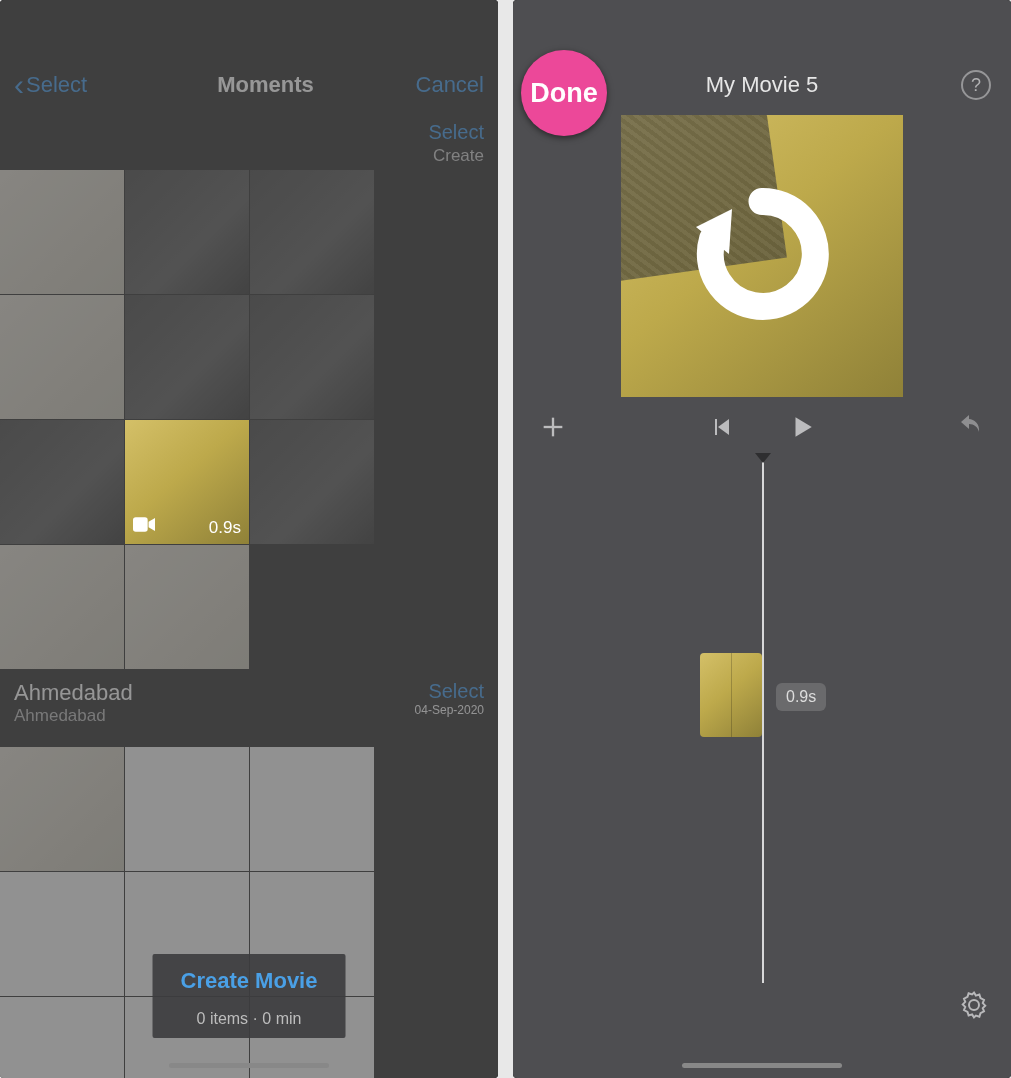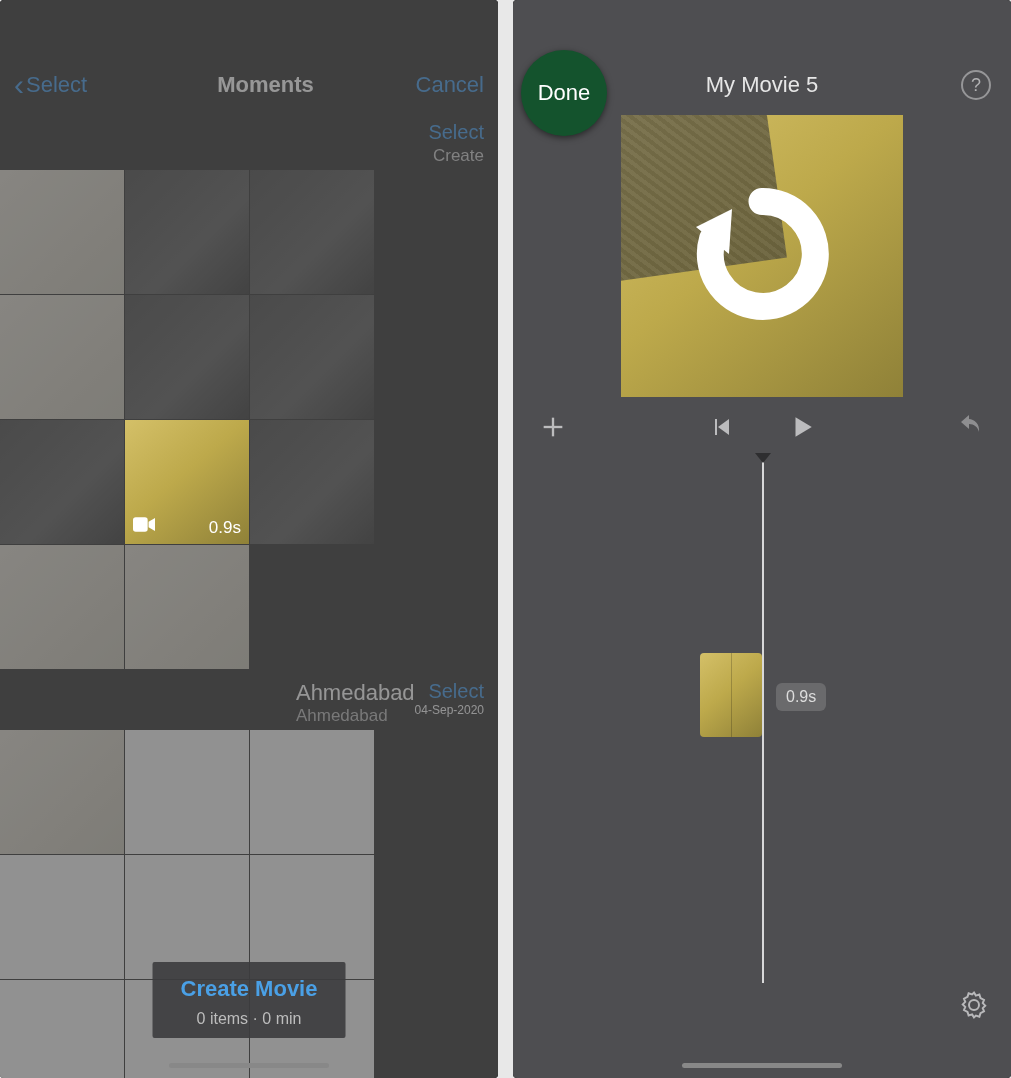--- a/index.html
+++ b/index.html
@@ -46,22 +46,22 @@
   }
   .nav-cancel { color: #3c8dd6; font-size: 22px; }
 
   .section-row {
     display: flex; justify-content: flex-end; flex-direction: column; align-items: flex-end;
     padding: 6px 14px 4px;
   }
   .sec-select { color: #3c8dd6; font-size: 20px; }
   .sec-sub { color: #bcbcbc; font-size: 17px; margin-top: 2px; }
   .section-row2 {
-    display: flex; justify-content: flex-end; align-items: flex-start;
-    padding: 10px 14px 4px;
+    display: flex; justify-content: space-between; align-items: flex-start;
+    padding: 10px 14px 21px;
   }
   .sec-left .heading { color: #eaeaea; font-size: 22px; }
   .sec-left .sub { color: #aaa; font-size: 17px; }
   .sec-right { text-align: right; }
   .sec-right .sel { color: #3c8dd6; font-size: 20px; }
   .sec-right .date { color: #e5e5e5; font-size: 12px; }
 
   .grid { display: flex; flex-wrap: wrap; }
   .thumb {
     background: linear-gradient(135deg,#444 0%,#555 60%,#333 100%);
@@ -86,21 +86,21 @@
     z-index:31;
   }
 
   .create-pill {
     position: absolute; bottom: 40px; left: 50%; transform: translateX(-50%);
     background: rgba(60,60,62,0.9);
     border-radius: 2px; padding: 14px 28px 10px;
     text-align: center; z-index: 40;
   }
   .create-pill .title { color: #4aa0e6; font-size: 22px; font-weight: 600; }
-  .create-pill .sub { color: #bdbdbd; font-size: 16px; margin-top: 8px; }
+  .create-pill .sub { color: #bdbdbd; font-size: 16px; margin-top: 16px; }
   .home-bar {
     position: absolute; bottom: 10px; left: 50%; transform: translateX(-50%);
     width: 160px; height: 5px; border-radius: 3px; background: #888; z-index: 50;
   }
 
   
   .right .content {
     position: absolute; inset: 0; background: #4e4e51;
   }
   .rnav {
@@ -110,21 +110,21 @@
   .rtitle { color: #e7e7e7; font-size: 22px; font-weight: 500; }
   .help {
     position: absolute; right: 20px; top: 50%; transform: translateY(-50%);
     width: 30px; height: 30px; border: 2px solid #969698; border-radius: 50%;
     color: #b2b2b4; display: flex; align-items: center; justify-content: center;
     font-size: 18px;
   }
   .done-badge {
     position: absolute; left: 8px; top: 50px;
     width: 86px; height: 86px; border-radius: 50%;
-    background: #14532d; color: #fff; font-size: 22px; font-weight: 400;
+    background: #ec4899; color: #fff; font-size: 27px; font-weight: 700;
     display: flex; align-items: center; justify-content: center;
     box-shadow: 0 2px 6px rgba(0,0,0,.5);
     z-index: 60;
   }
   .preview {
     width: 282px; height: 282px; margin: 0 auto;
     background: linear-gradient(140deg,#d4c068 0%,#bda94b 45%,#8f8138 100%);
     position: relative; overflow: hidden;
   }
   .preview::before{

